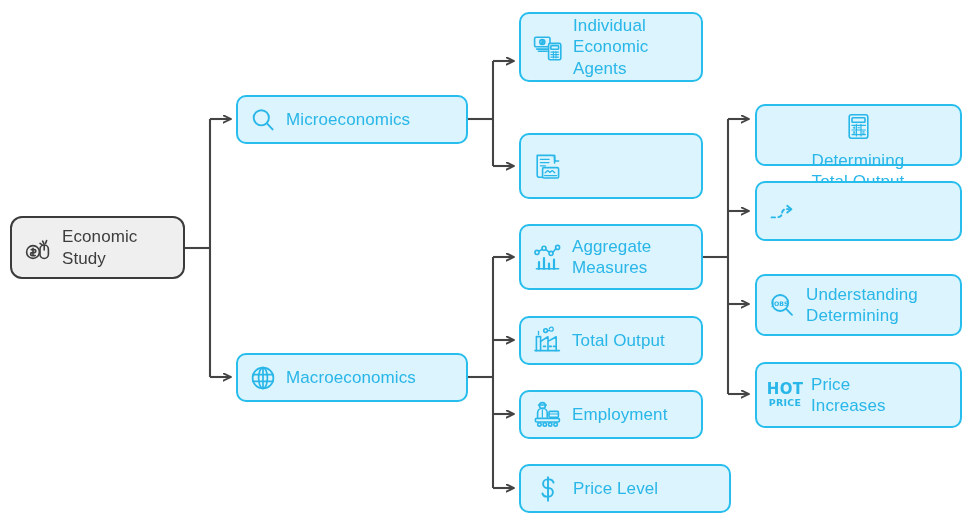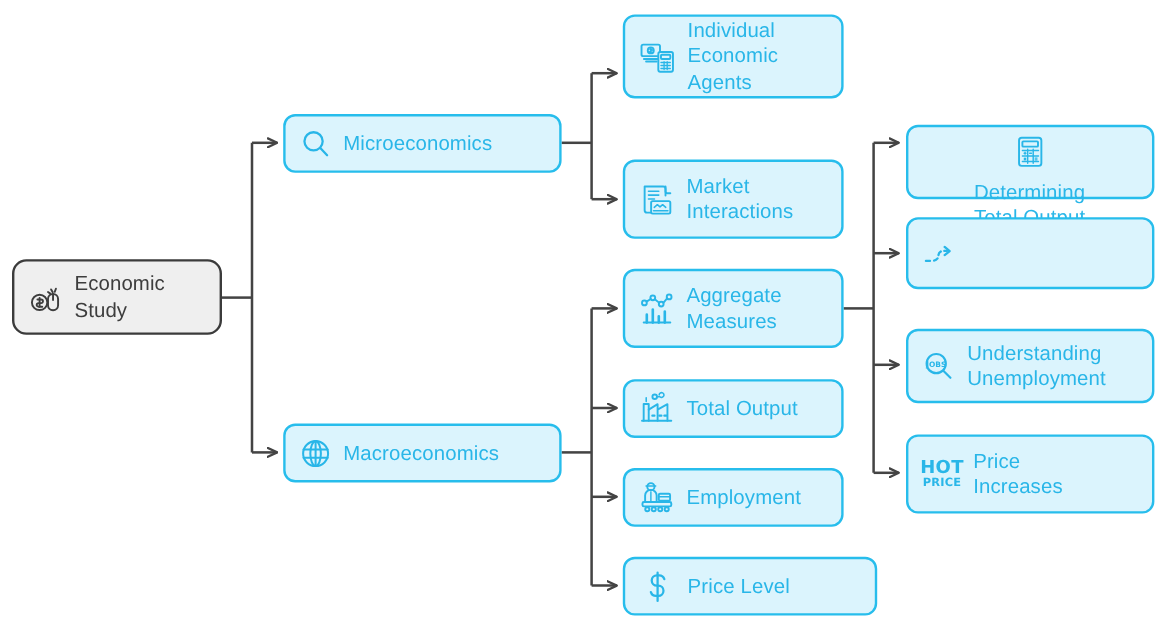--- a/index.html
+++ b/index.html
@@ -167,22 +167,20 @@
     <span class="node-icon">
       <svg width="31" height="31" viewBox="0 0 31 31" fill="none" stroke="#29b6e8" stroke-width="1.6" stroke-linecap="round" stroke-linejoin="round">
         <path d="M5.2 4.4 H20.6 a2 2 0 0 1 2 2 V12 M5.2 4.4 V24.2 a2 2 0 0 0 2 2 H10"></path>
         <path d="M8.4 8.4 H17 M8.4 11.6 H17 M8.4 14.8 H13.4" stroke-width="1.3"></path>
         <path d="M22.6 4.4 v4.2 a1.4 1.4 0 0 0 1.4 1.4 h2.6"></path>
         <rect x="10.6" y="16.6" width="16" height="10.4" rx="1.3"></rect>
         <path d="M13.2 21.8 l2.6-2.2 2.2 1.8 2.2-1.8 2.6 2.2" stroke-width="1.3"></path>
         <path d="M12.6 24.6 H24.6" stroke-width="1.3"></path>
       </svg>
     </span>
-    <span class="node-label">Market
-Interactions</span>
   </div>
 
   <div class="node blue" style="left:519px; top:224px; width:184px; height:66px;">
     <span class="node-icon">
       <svg width="31" height="31" viewBox="0 0 31 31" fill="none" stroke="#29b6e8" stroke-width="1.6" stroke-linecap="round" stroke-linejoin="round">
         <circle cx="5" cy="10.4" r="2"></circle>
         <circle cx="12" cy="6.2" r="2"></circle>
         <circle cx="19" cy="11.4" r="2"></circle>
         <circle cx="25.6" cy="5.4" r="2"></circle>
         <path d="M6.8 9.4 L10.3 7.2 M13.7 7.3 L17.4 10.4 M20.8 10.4 L23.9 6.6"></path>
@@ -266,21 +264,21 @@
 
   <div class="node blue" style="left:755px; top:274px; width:207px; height:62px;">
     <span class="node-icon">
       <svg width="29" height="29" viewBox="0 0 29 29" fill="none" stroke="#29b6e8" stroke-width="1.8" stroke-linecap="round" stroke-linejoin="round">
         <circle cx="12.2" cy="12" r="8"></circle>
         <path d="M18.1 17.9 L24 23.8"></path>
         <text x="12.2" y="14.6" font-family="DejaVu Sans, sans-serif" font-size="6.2" font-weight="bold" fill="#29b6e8" stroke="none" text-anchor="middle">JOBS</text>
       </svg>
     </span>
     <span class="node-label">Understanding
-Unemployment</span>
+Determining</span>
   </div>
 
   <div class="node blue" style="left:755px; top:362px; width:207px; height:66px;">
     <span class="node-icon ico-text" style="width:34px;">
       <span class="l1">HOT</span>
       <span class="l2">PRICE</span>
     </span>
     <span class="node-label">Price
 Increases</span>
   </div>

